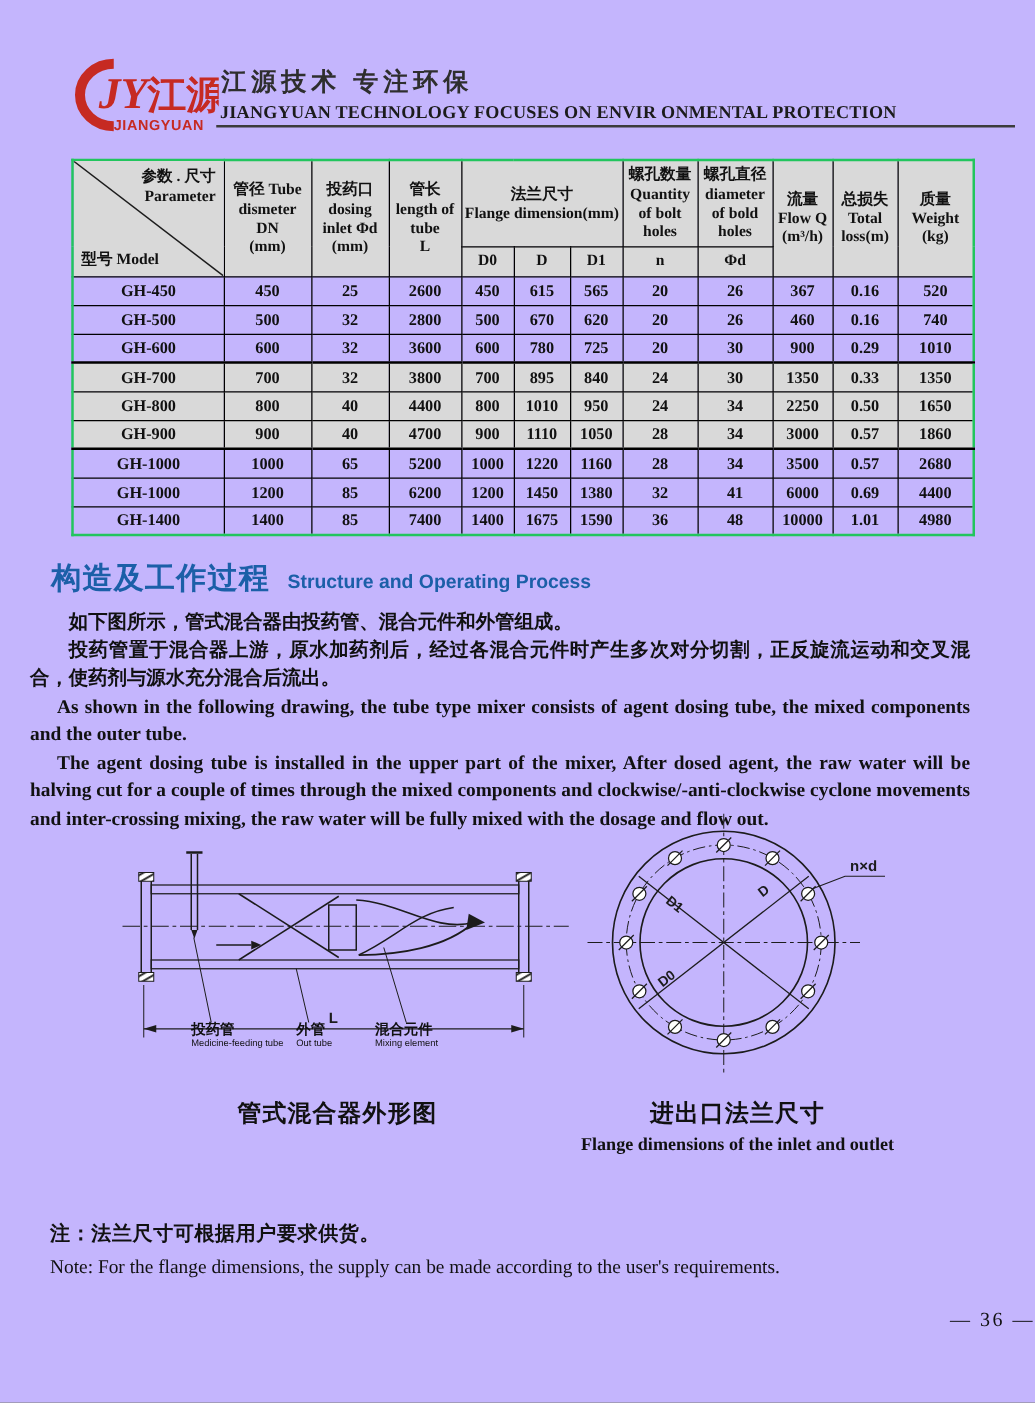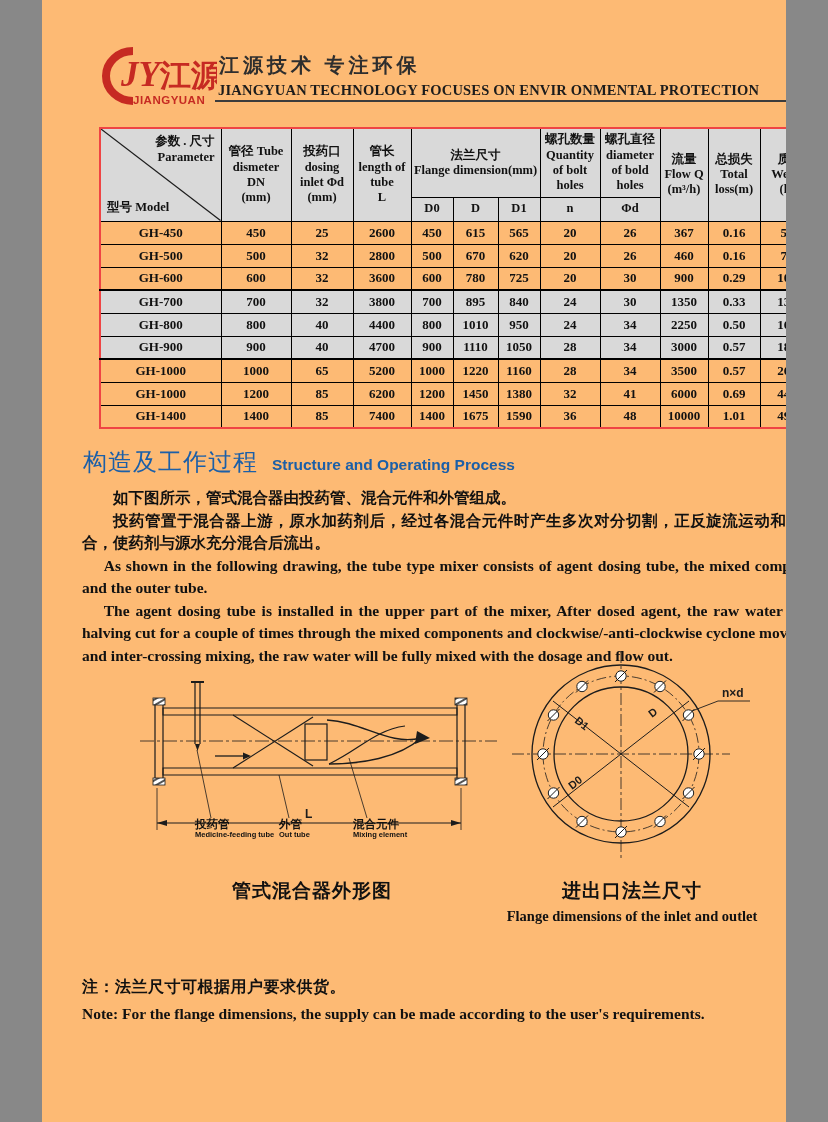--- a/index.html
+++ b/index.html
@@ -1,19 +1,19 @@
 <!DOCTYPE html>
 <html><head>
 <meta charset="utf-8">
 <style>
   * { margin:0; padding:0; box-sizing:border-box; }
   html,body { background:#888; }
   .page {
-    position:relative; width:744px; height:1122px; margin:0 auto;
-    background:#fdba74; overflow:hidden;
+    position:relative; width:828px; height:1122px; margin:0 auto;
+    background:#c4b5fd; overflow:hidden;
     font-family:"Liberation Serif","DejaVu Serif",serif; color:#111;
   }
   .abs { position:absolute; }
 
   
   .brand-cn {
     font-family:"Liberation Sans","DejaVu Sans",sans-serif;
     font-weight:bold; font-size:20px; letter-spacing:4px; color:#2e2e2e;
   }
   .brand-en {
@@ -25,59 +25,59 @@
   
   table.spec {
     border-collapse:collapse; table-layout:fixed; width:721px;
     font-family:"Liberation Serif","DejaVu Serif",serif;
   }
   table.spec th, table.spec td {
     border:1px solid #000; text-align:center; vertical-align:middle;
     font-size:12.5px; line-height:1.22; padding:1px 2px;
     white-space:pre-line; font-weight:bold;
   }
-  table.spec { border:2px solid #ef4444; }
+  table.spec { border:2px solid #22c55e; }
   table.spec thead th { background:#d9d9d9; }
   table.spec td { font-size:13px; height:23px; white-space:normal; }
   table.spec tr.shaded td { background:#d9d9d9; }
   table.spec tr.thick-top td { border-top-width:2px; }
   th.corner { position:relative; padding:0; background:#d9d9d9; }
   .corner-param { position:absolute; top:5px; right:6px; text-align:right; font-size:12.5px; line-height:1.25; }
   .corner-model { position:absolute; bottom:5px; left:6px; font-size:12.5px; }
   .corner svg { position:absolute; inset:0; width:100%; height:100%; }
 
   
   .sec-zh {
     font-family:"Liberation Sans","DejaVu Sans",sans-serif;
-    font-weight:normal; font-size:24px; letter-spacing:1px;
+    font-weight:bold; font-size:24px; letter-spacing:1px;
   }
   .sec-en {
     font-family:"Liberation Sans","DejaVu Sans",sans-serif;
     font-weight:bold; font-size:15.5px; margin-left:14px;
   }
 
   
   .bodytext { width:752px; text-align:justify; }
   .bodytext p { font-size:15.5px; line-height:22.5px; margin:0; }
   .p-zh { font-weight:600; text-indent:2em; }
   .p-en { font-weight:bold; text-indent:1.4em; }
 
   
   .fig { position:absolute; }
   .fig svg { display:block; }
   .fig-label { position:absolute; font-family:"Liberation Sans",sans-serif; line-height:1.1; }
   .fig-label .zh { font-weight:bold; font-size:11.5px; }
-  .fig-label .en { font-weight:bold; font-size:7.5px; }
+  .fig-label .en { font-weight:normal; font-size:7.5px; }
   .caption { position:absolute; text-align:center; }
   .caption .zh { font-weight:bold; font-size:19px; letter-spacing:1px; }
   .caption .en { font-weight:bold; font-size:14.5px; margin-top:4px; }
 
   
   .note-zh { font-weight:bold; font-size:16px; letter-spacing:0.5px; }
-  .note-en { font-weight:bold; font-size:15.5px; margin-top:7px; }
+  .note-en { font-weight:normal; font-size:15.5px; margin-top:7px; }
   .pageno { width:828px; text-align:right; font-size:16px; letter-spacing:2px; }
 
   line, path.sk, circle.sk, rect.sk, polyline.sk { stroke:#1c1c1c; fill:none; }
 </style>
 </head>
 <body>
 
 <div class="page">
 
   <div class="abs" style="left:55px; top:46px;">
@@ -284,21 +284,21 @@
           <td>4980</td>
         </tr>
       </tbody>
   </table>
 
   <div class="abs" style="left:41px; top:446px; display:flex; align-items:baseline;">
     <span class="sec-zh" style="color:#1b5fa8;">构造及工作过程</span>
     <span class="sec-en" style="color:#1b5fa8;">Structure and Operating Process</span>
   </div>
 
-  <div class="abs bodytext" style="left:40px; top:487px;">
+  <div class="abs bodytext" style="left:24px; top:487px;">
     <p class="p-zh">如下图所示，管式混合器由投药管、混合元件和外管组成。</p>
     <p class="p-zh">投药管置于混合器上游，原水加药剂后，经过各混合元件时产生多次对分切割，正反旋流运动和交叉混合，使药剂与源水充分混合后流出。</p>
     <p class="p-en">As shown in the following drawing, the tube type mixer consists of agent dosing tube, the mixed components and the outer tube.</p>
     <p class="p-en">The agent dosing tube is installed in the upper part of the mixer, After dosed agent, the raw water will be halving cut for a couple of times through the mixed components and clockwise/-anti-clockwise cyclone movements and inter-crossing mixing, the raw water will be fully mixed with the dosage and flow out.</p>
   </div>
 
   <div class="fig" style="left:95px; top:668px; width:368px; height:205px;">
     <svg width="368" height="205" viewBox="0 0 368 205">
       <defs>
         <pattern id="hatch" width="5" height="8" patternTransform="rotate(60)" patternUnits="userSpaceOnUse">
@@ -347,21 +347,21 @@
       <line x1="212" y1="90" x2="230" y2="150" stroke-width="0.8"></line>
     </svg>
     <div class="fig-label" style="left:58px; top:150px;">
       <div class="zh">投药管</div>
       <div class="en">Medicine-feeding tube</div>
     </div>
     <div class="fig-label" style="left:142px; top:150px;">
       <div class="zh">外管</div>
       <div class="en">Out tube</div>
     </div>
-    <div class="fig-label" style="left:216px; top:150px;">
+    <div class="fig-label" style="left:205px; top:150px;">
       <div class="zh">混合元件</div>
       <div class="en">Mixing element</div>
     </div>
   </div>
 
   <div class="fig" style="left:452px; top:648px; width:268px; height:225px;">
     <svg width="268" height="225" viewBox="0 0 268 225">
 
       <line x1="127" y1="3" x2="127" y2="213" stroke-width="0.8" stroke-dasharray="12 3 3 3"></line>
       <line x1="18" y1="106" x2="236" y2="106" stroke-width="0.8" stroke-dasharray="12 3 3 3"></line>

